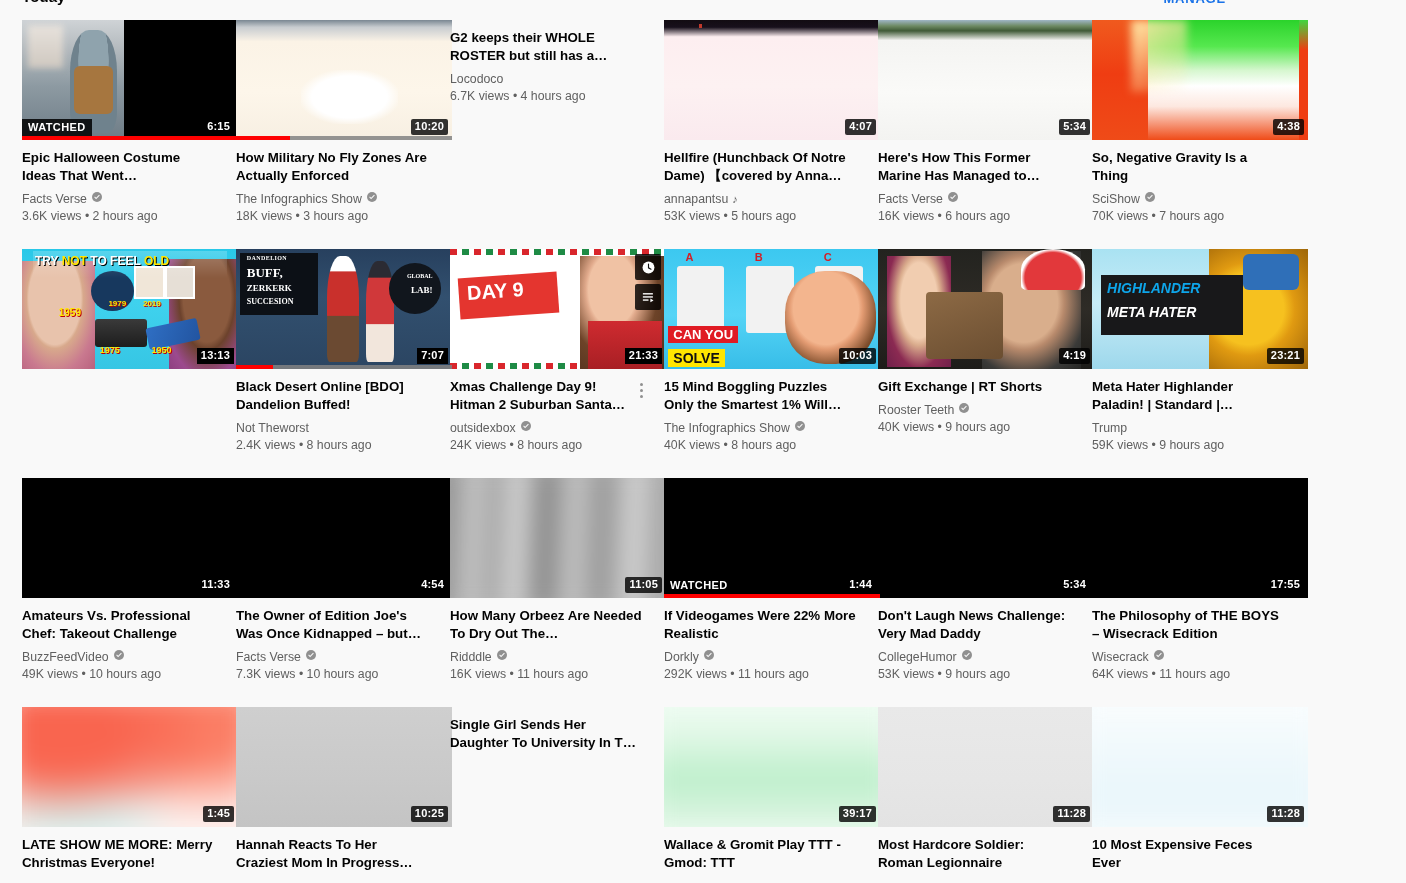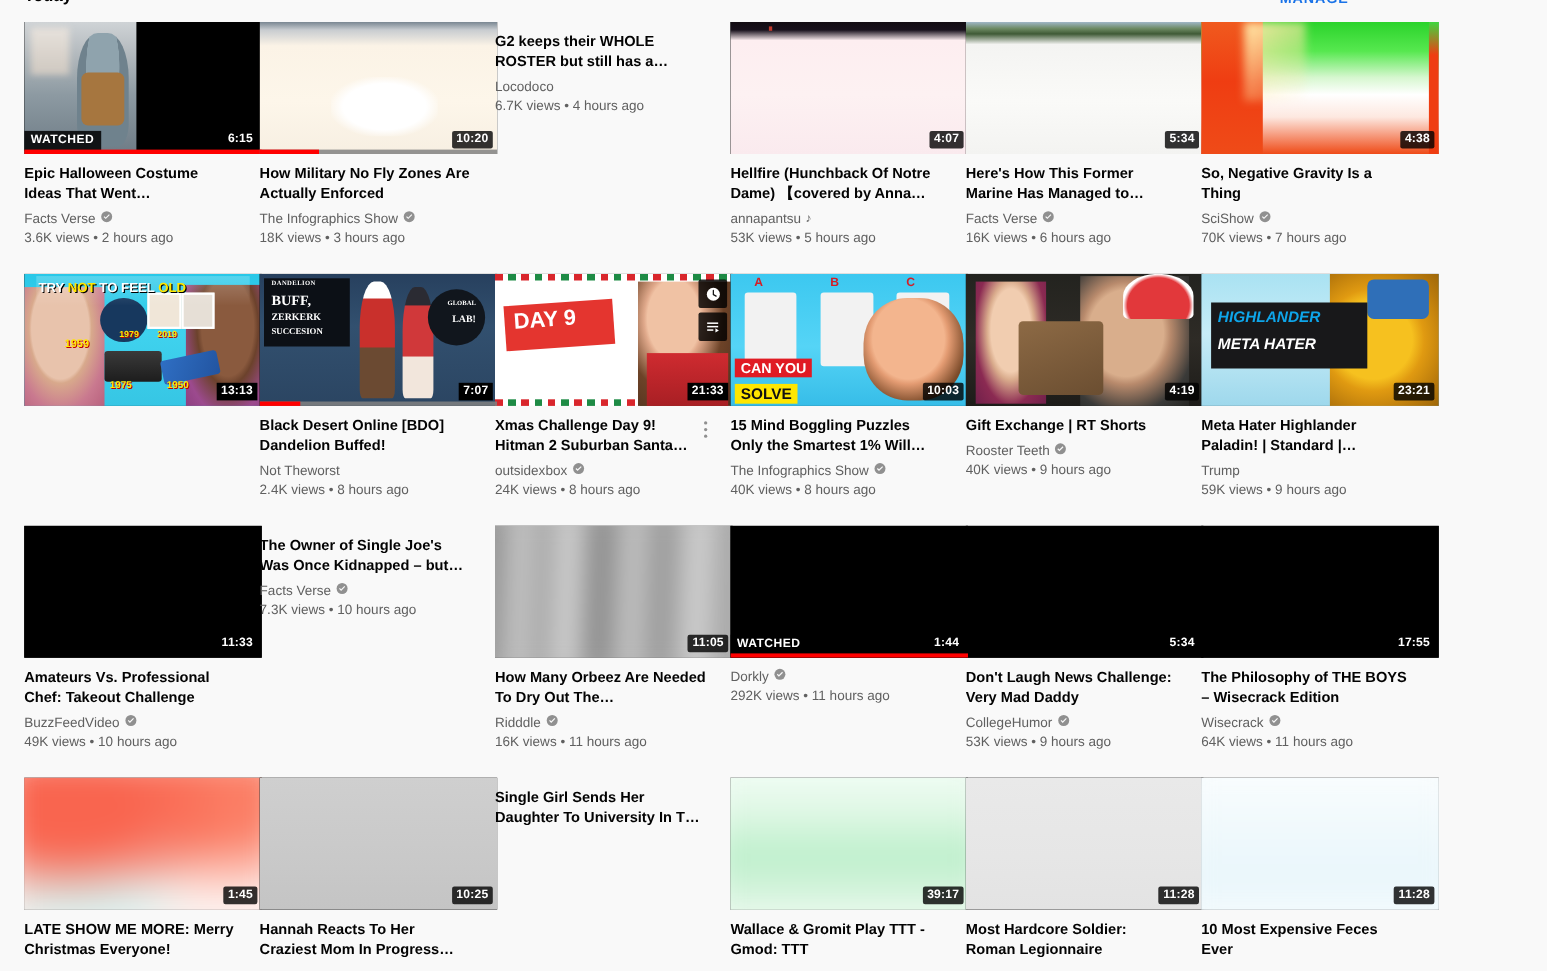--- a/index.html
+++ b/index.html
@@ -420,22 +420,26 @@
             <span>BuzzFeedVideo</span>
             <span class="badge-verified"><svg width="12" height="12" viewBox="0 0 24 24" aria-hidden="true">
                 <circle cx="12" cy="12" r="10" fill="#909090"></circle>
                 <path d="M10.2 16.4 6.4 12.6l1.5-1.5 2.3 2.3 5.9-5.9 1.5 1.5z" fill="#f9f9f9"></path>
               </svg></span>
           </div>
           <div class="v-stats">49K views • 10 hours ago</div>
         </div>
       </div>
       <div class="card">
-        <div class="meta">
-          <div class="v-title">The Owner of Single Joe's Was Once Kidnapped – but…</div>
+        <div class="thumb-wrap">
+          <div style="position:absolute;inset:0;background:#000"></div>
+          <div class="duration">4:54</div>
+        </div>
+        <div class="meta">
+          <div class="v-title">The Owner of Edition Joe's Was Once Kidnapped – but…</div>
           <div class="v-chan">
             <span>Facts Verse</span>
             <span class="badge-verified"><svg width="12" height="12" viewBox="0 0 24 24" aria-hidden="true">
                 <circle cx="12" cy="12" r="10" fill="#909090"></circle>
                 <path d="M10.2 16.4 6.4 12.6l1.5-1.5 2.3 2.3 5.9-5.9 1.5 1.5z" fill="#f9f9f9"></path>
               </svg></span>
           </div>
           <div class="v-stats">7.3K views • 10 hours ago</div>
         </div>
       </div>
@@ -460,20 +464,21 @@
       <div class="card">
         <div class="thumb-wrap">
           <div style="position:absolute;inset:0;background:#000"></div>
           <div class="watched-badge">WATCHED</div>
           <div class="duration">1:44</div>
           <div class="progress">
             <i style="width:100%"></i>
           </div>
         </div>
         <div class="meta">
+          <div class="v-title">If Videogames Were 22% More Realistic</div>
           <div class="v-chan">
             <span>Dorkly</span>
             <span class="badge-verified"><svg width="12" height="12" viewBox="0 0 24 24" aria-hidden="true">
                 <circle cx="12" cy="12" r="10" fill="#909090"></circle>
                 <path d="M10.2 16.4 6.4 12.6l1.5-1.5 2.3 2.3 5.9-5.9 1.5 1.5z" fill="#f9f9f9"></path>
               </svg></span>
           </div>
           <div class="v-stats">292K views • 11 hours ago</div>
         </div>
       </div>

